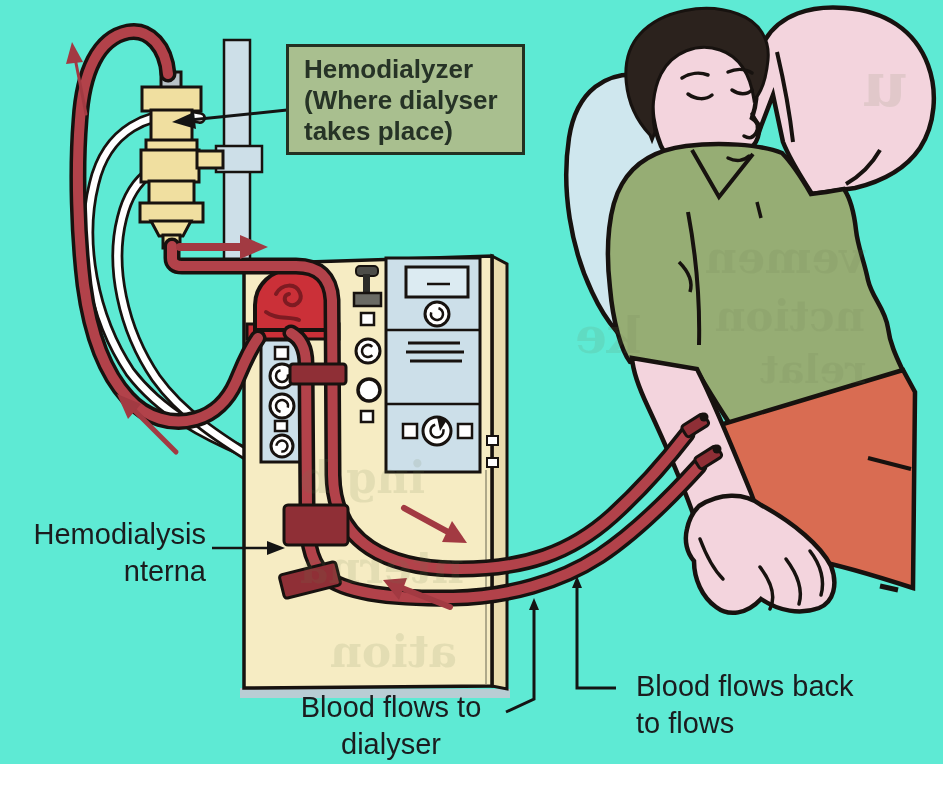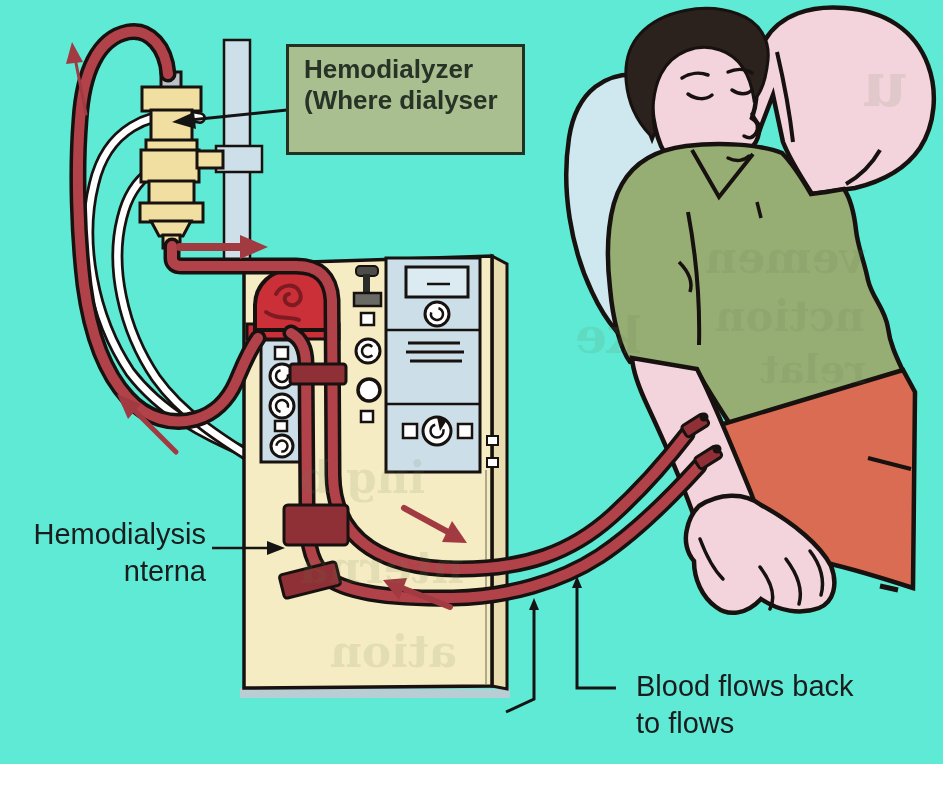--- a/index.html
+++ b/index.html
@@ -216,27 +216,32 @@
     <g fill="none" stroke-width="3">
       <polyline points="616,688 577,688 577,586"></polyline>
       <path d="M 577,576 L 572,588 L 582,588 Z" fill="#141414" stroke="none"></path>
     </g>
   </g>
 </svg>
 
   <div id="callout-box">
     <div>Hemodialyzer</div>
     <div>(Where dialyser</div>
+    <div>takes place)</div>
   </div>
 
   <div id="machine-label" class="label">
     <div>Hemodialysis</div>
     <div>nterna</div>
   </div>
 
+  <div id="to-dialyser-label" class="label">
+    <div>Blood flows to</div>
+    <div>dialyser</div>
+  </div>
 
   <div id="back-to-body-label" class="label">
     <div>Blood flows back</div>
     <div>to flows</div>
   </div>
 
   <span class="bleed" style="left:862px;top:48px;font-size:62px;">u</span>
   <span class="bleed" style="left:575px;top:306px;font-size:50px;">ke</span>
   <span class="bleed" style="left:705px;top:232px;font-size:44px;">vemen</span>
   <span class="bleed" style="left:715px;top:292px;font-size:42px;">nction</span>

